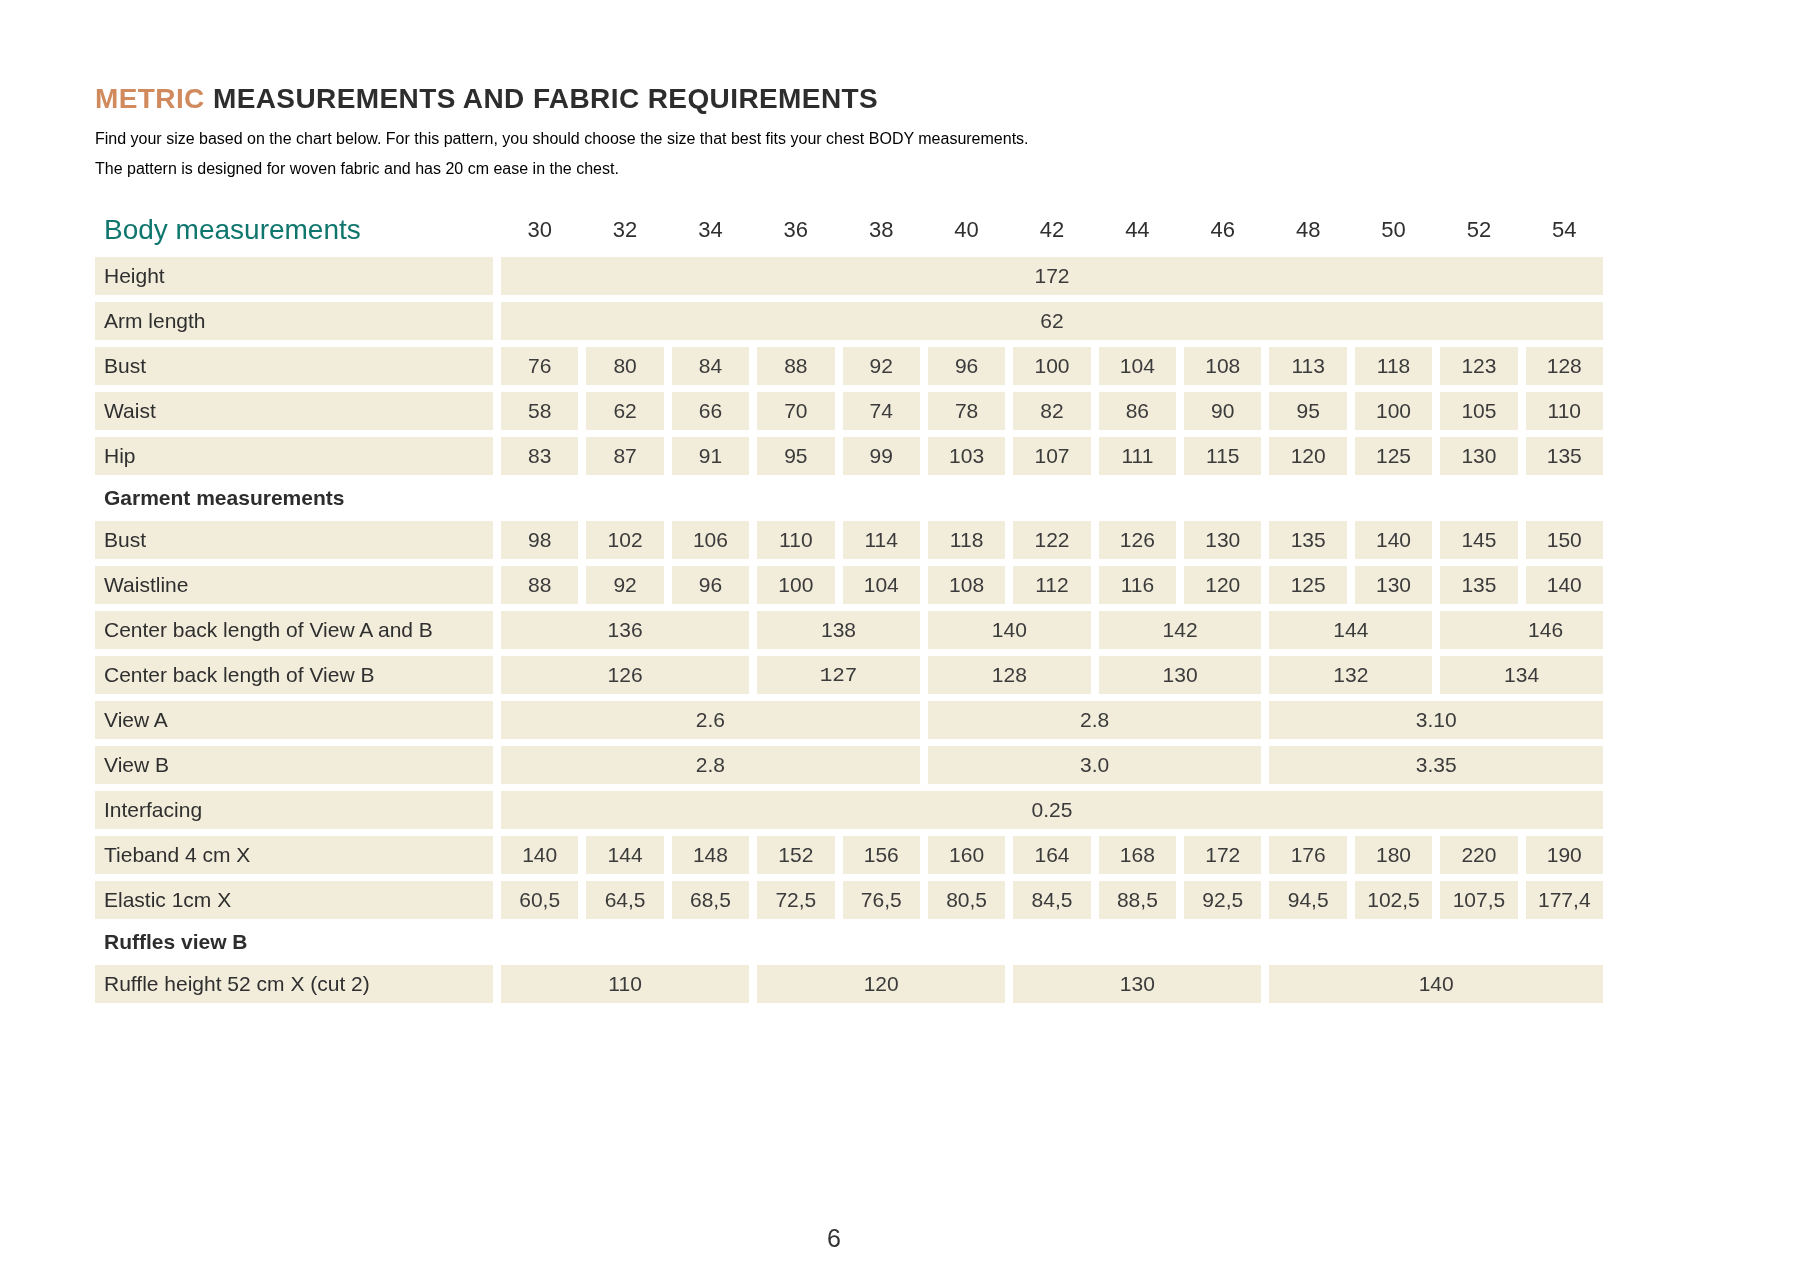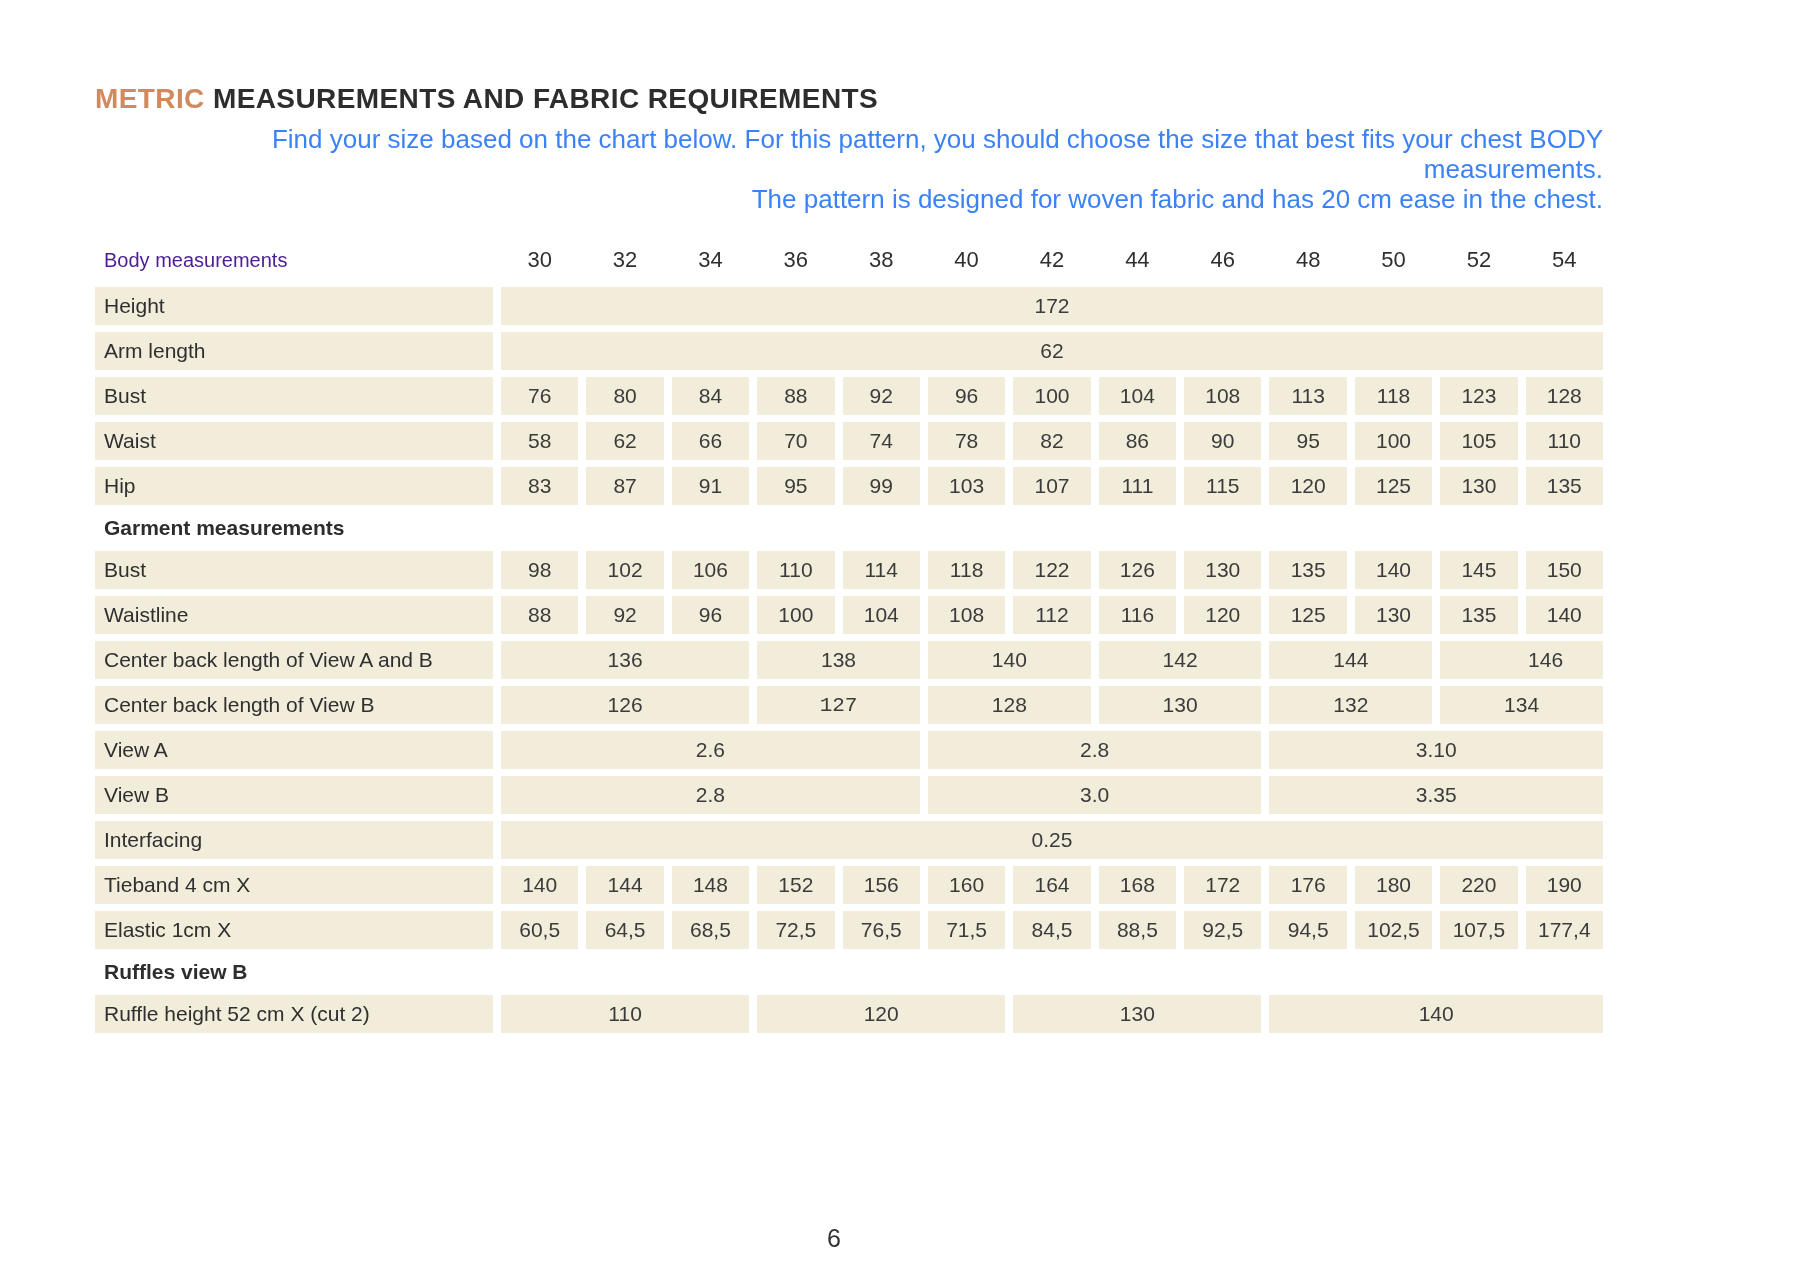--- a/index.html
+++ b/index.html
@@ -25,40 +25,39 @@
     margin:0;
     font-size:28px;
     font-weight:600;
     letter-spacing:.4px;
     color:#2d2d2d;
     line-height:34px;
   }
   h1.title .accent{color:var(--accent);}
   .intro{
     margin-top:8px;
-    font-size:26px;
+    font-size:16px;
     line-height:30px;
-    color:#3b82f6;
-    text-align:right;
+    color:#000000;
   }
   .size-table{
     margin-top:26px;
     display:grid;
     grid-template-columns:398px repeat(13,1fr);
     column-gap:8px;
     row-gap:7px;
     font-size:21px;
     align-items:stretch;
   }
   .t-hdr-label{
     display:flex;align-items:center;
     height:40px;
-    font-size:20px;
+    font-size:28px;
     padding-left:9px;
-    color:#4c1d95;
+    color:#0f766e;
   }
   .t-size-head{
     display:flex;align-items:center;justify-content:center;
     height:40px;
     font-size:22px;
     color:#2f2f2f;
   }
   .t-row-label{
     display:flex;align-items:center;
     height:38px;
@@ -232,21 +231,21 @@
       <div class="t-cell">176</div>
       <div class="t-cell">180</div>
       <div class="t-cell">220</div>
       <div class="t-cell">190</div>
       <div class="t-row-label">Elastic 1cm X</div>
       <div class="t-cell">60,5</div>
       <div class="t-cell">64,5</div>
       <div class="t-cell">68,5</div>
       <div class="t-cell">72,5</div>
       <div class="t-cell">76,5</div>
-      <div class="t-cell">71,5</div>
+      <div class="t-cell">80,5</div>
       <div class="t-cell">84,5</div>
       <div class="t-cell">88,5</div>
       <div class="t-cell">92,5</div>
       <div class="t-cell">94,5</div>
       <div class="t-cell">102,5</div>
       <div class="t-cell">107,5</div>
       <div class="t-cell">177,4</div>
       <div class="t-section">Ruffles view B</div>
       <div class="t-row-label">Ruffle height 52 cm X (cut 2)</div>
       <div class="t-cell" style="grid-column: span 3;">110</div>

